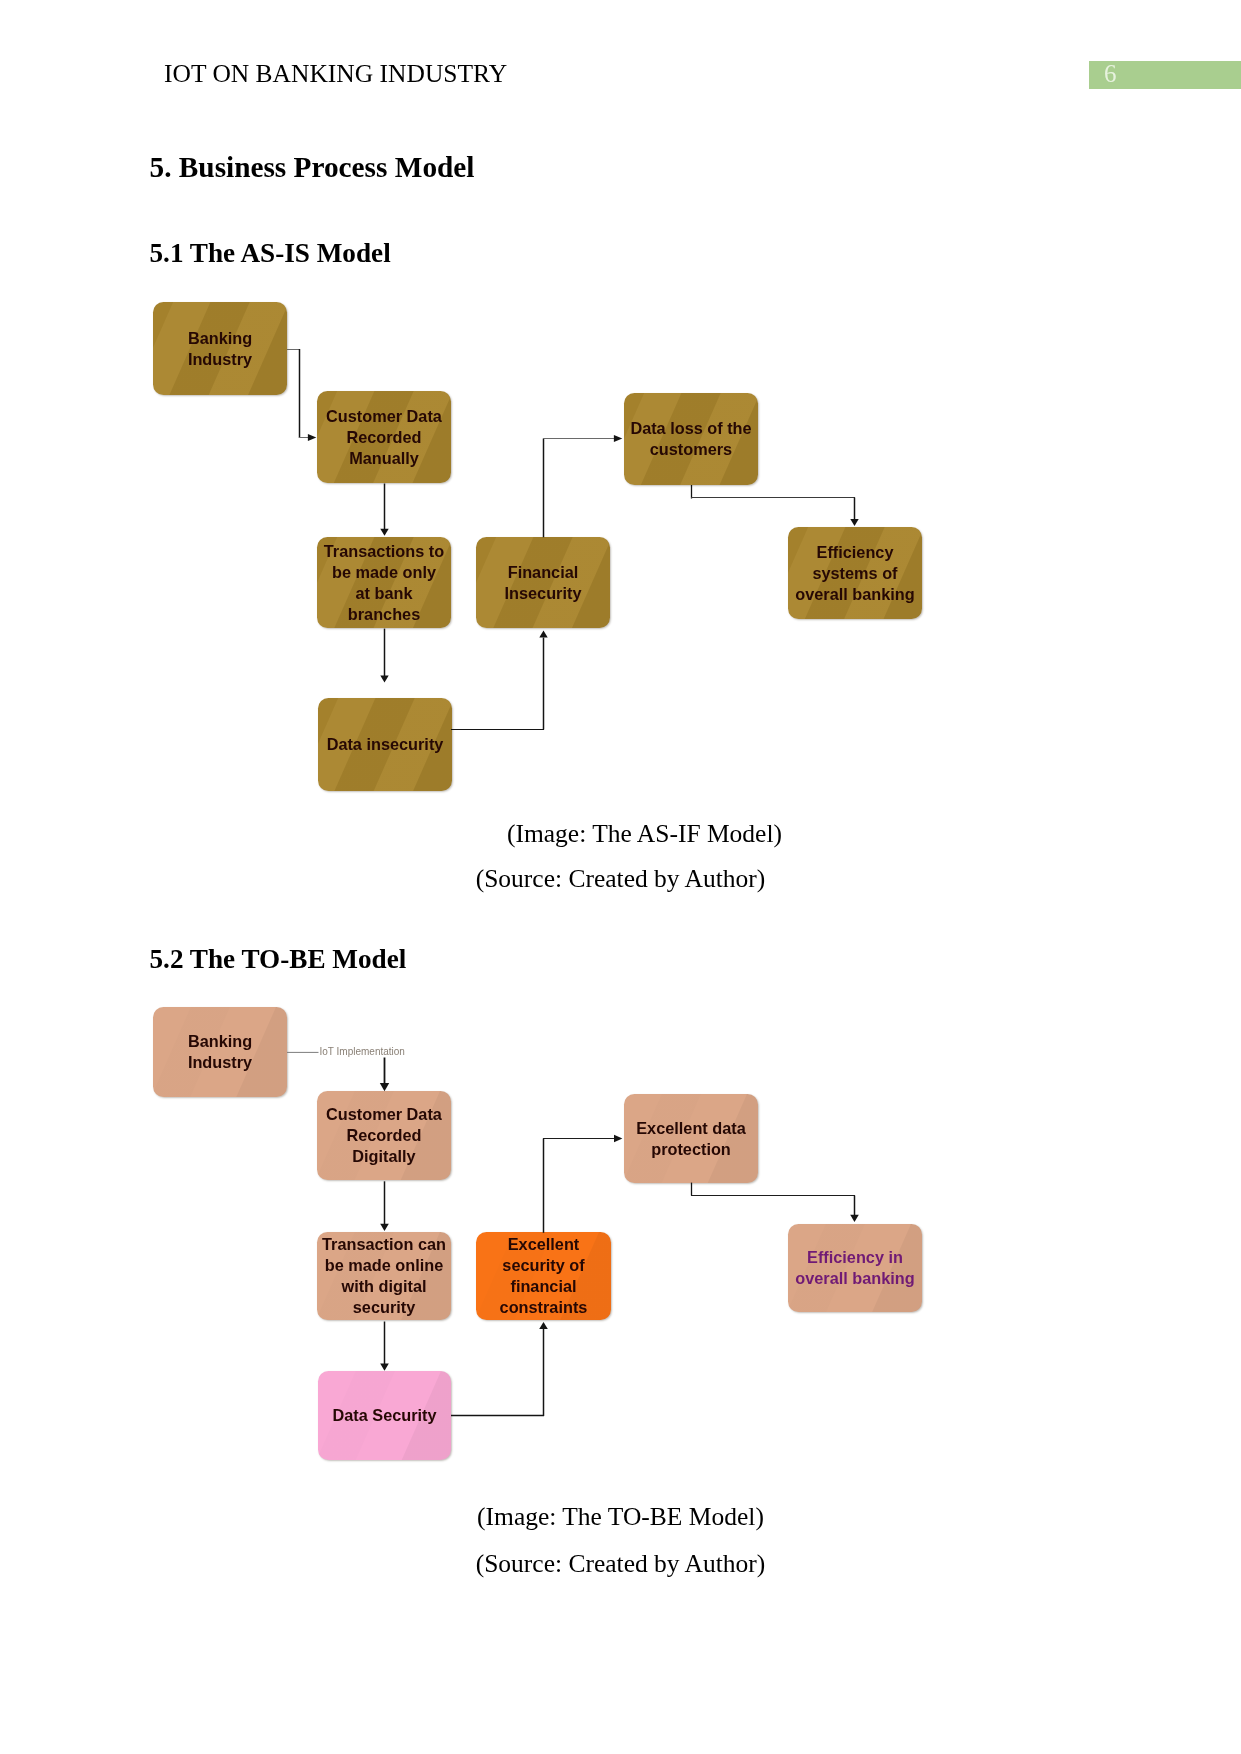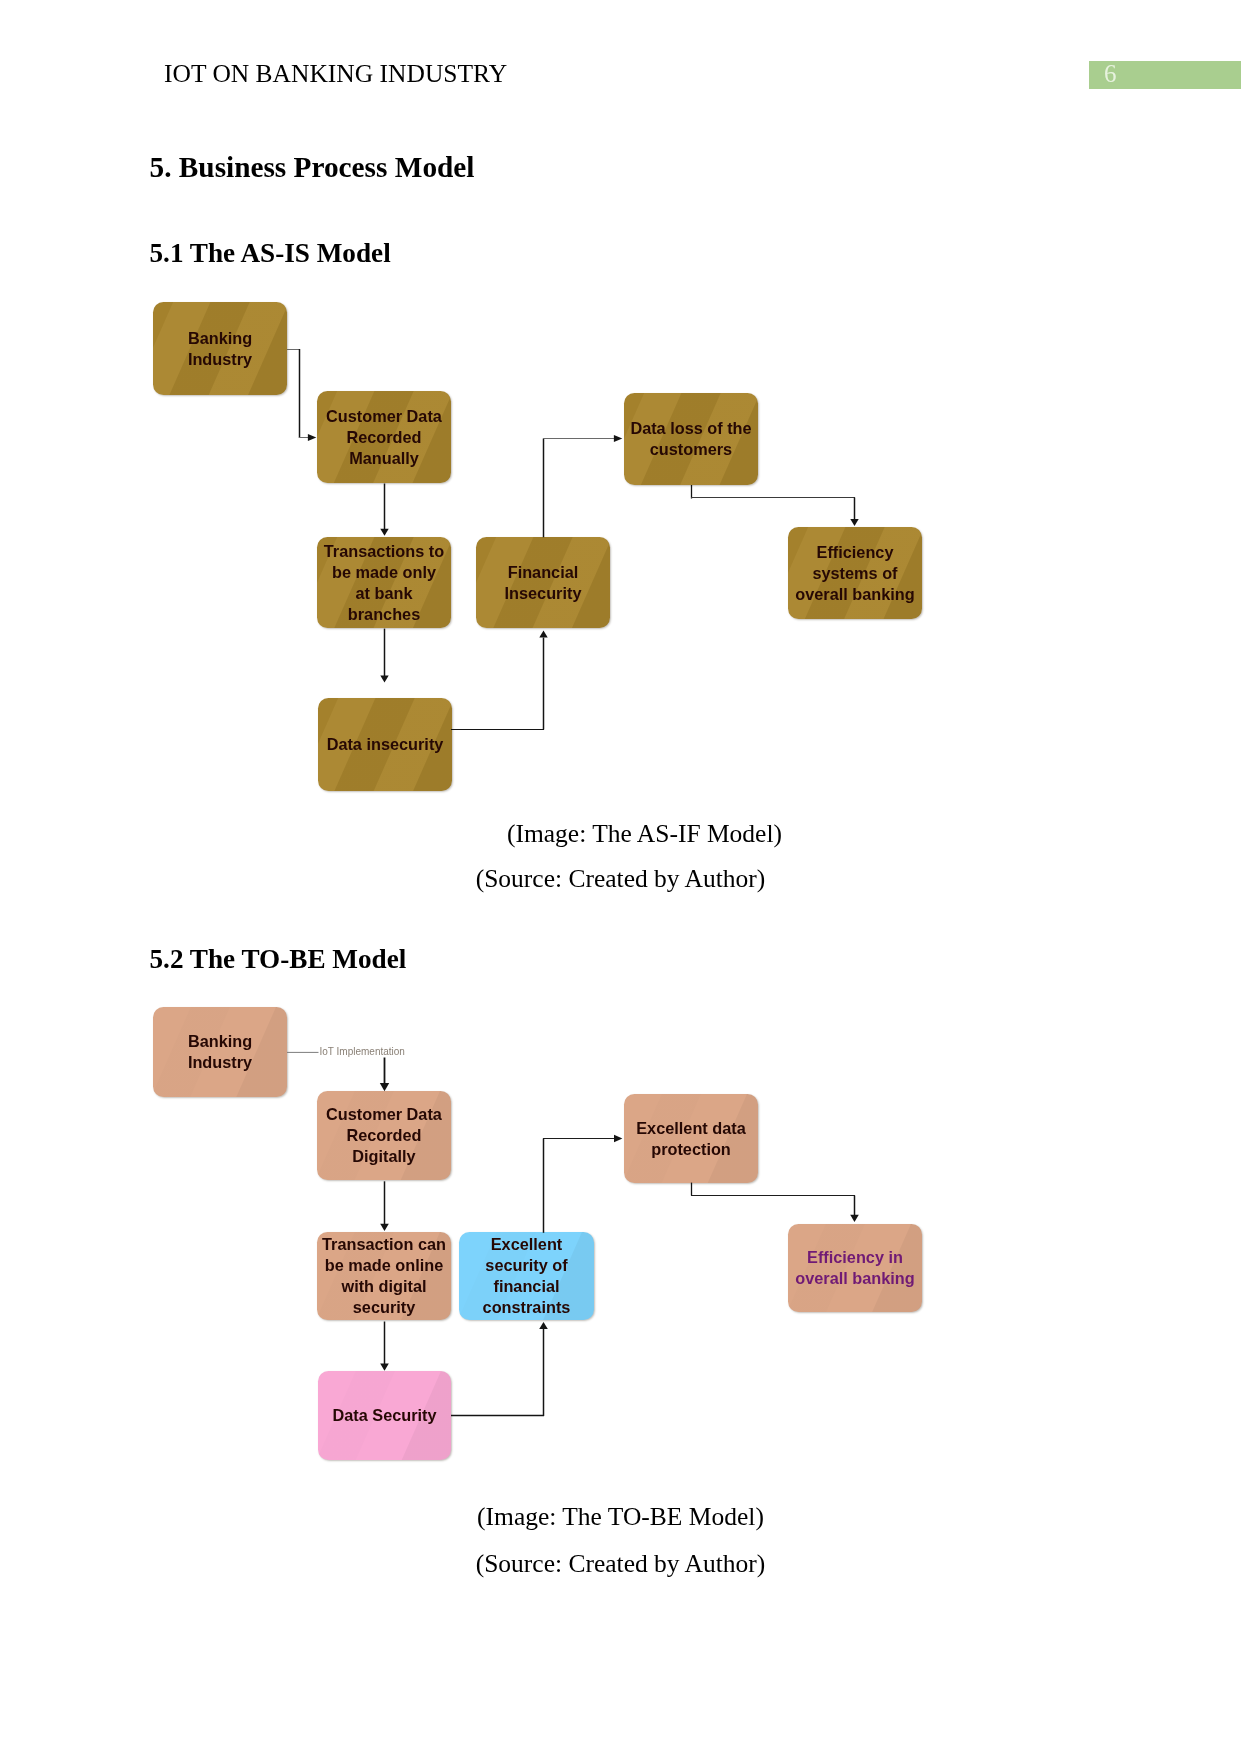--- a/index.html
+++ b/index.html
@@ -169,21 +169,21 @@
           <div>with digital</div>
           <div>security</div>
         </div>
       </div>
       <div class="node soft" style="left: 318px; top: 1371px; width: 133px; height: 89px; background: #f9a8d4; color: rgb(38, 8, 4);">
         <div class="sheen"></div>
         <div class="txt">
           <div>Data Security</div>
         </div>
       </div>
-      <div class="node soft" style="left: 459px; top: 1232px; width: 135px; height: 88px; background: #7dd3fc; color: rgb(38, 8, 4);">
+      <div class="node soft" style="left: 476px; top: 1232px; width: 135px; height: 88px; background: #f97316; color: rgb(38, 8, 4);">
         <div class="sheen"></div>
         <div class="txt">
           <div>Excellent</div>
           <div>security of</div>
           <div>financial</div>
           <div>constraints</div>
         </div>
       </div>
       <div class="node soft" style="left: 624px; top: 1094px; width: 134px; height: 89px; background: rgb(219, 166, 135); color: rgb(38, 8, 4);">
         <div class="sheen"></div>

